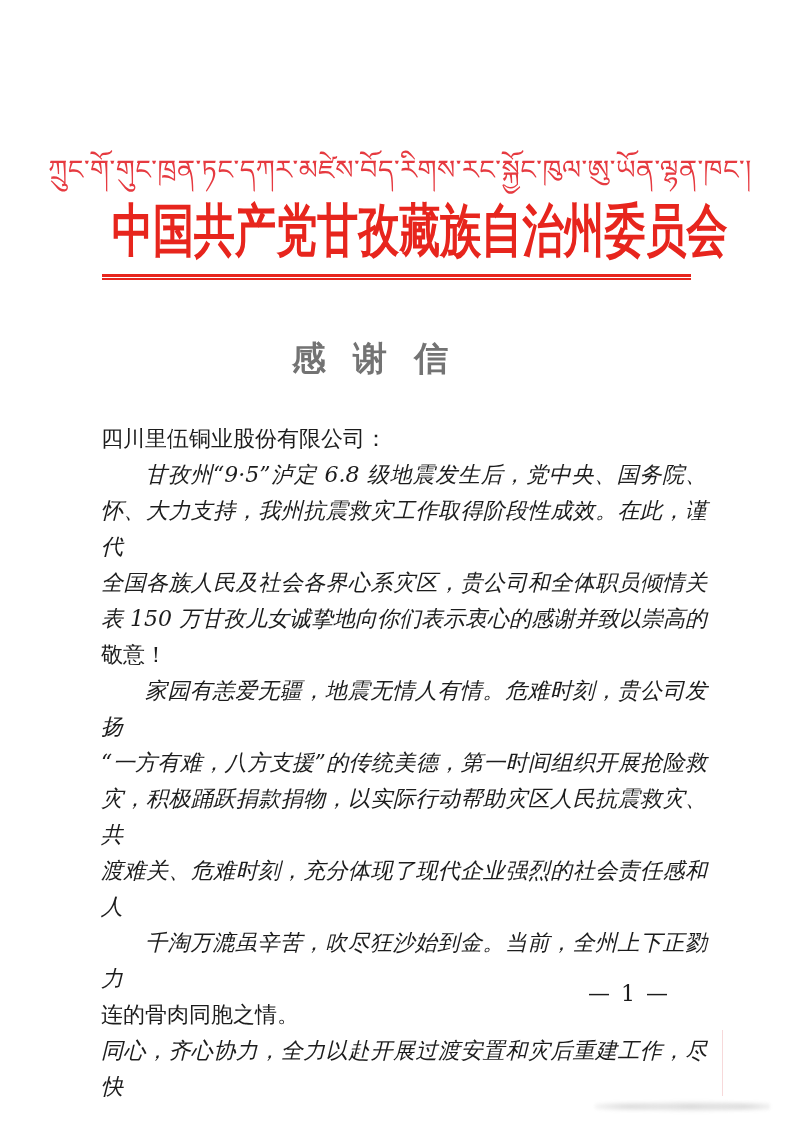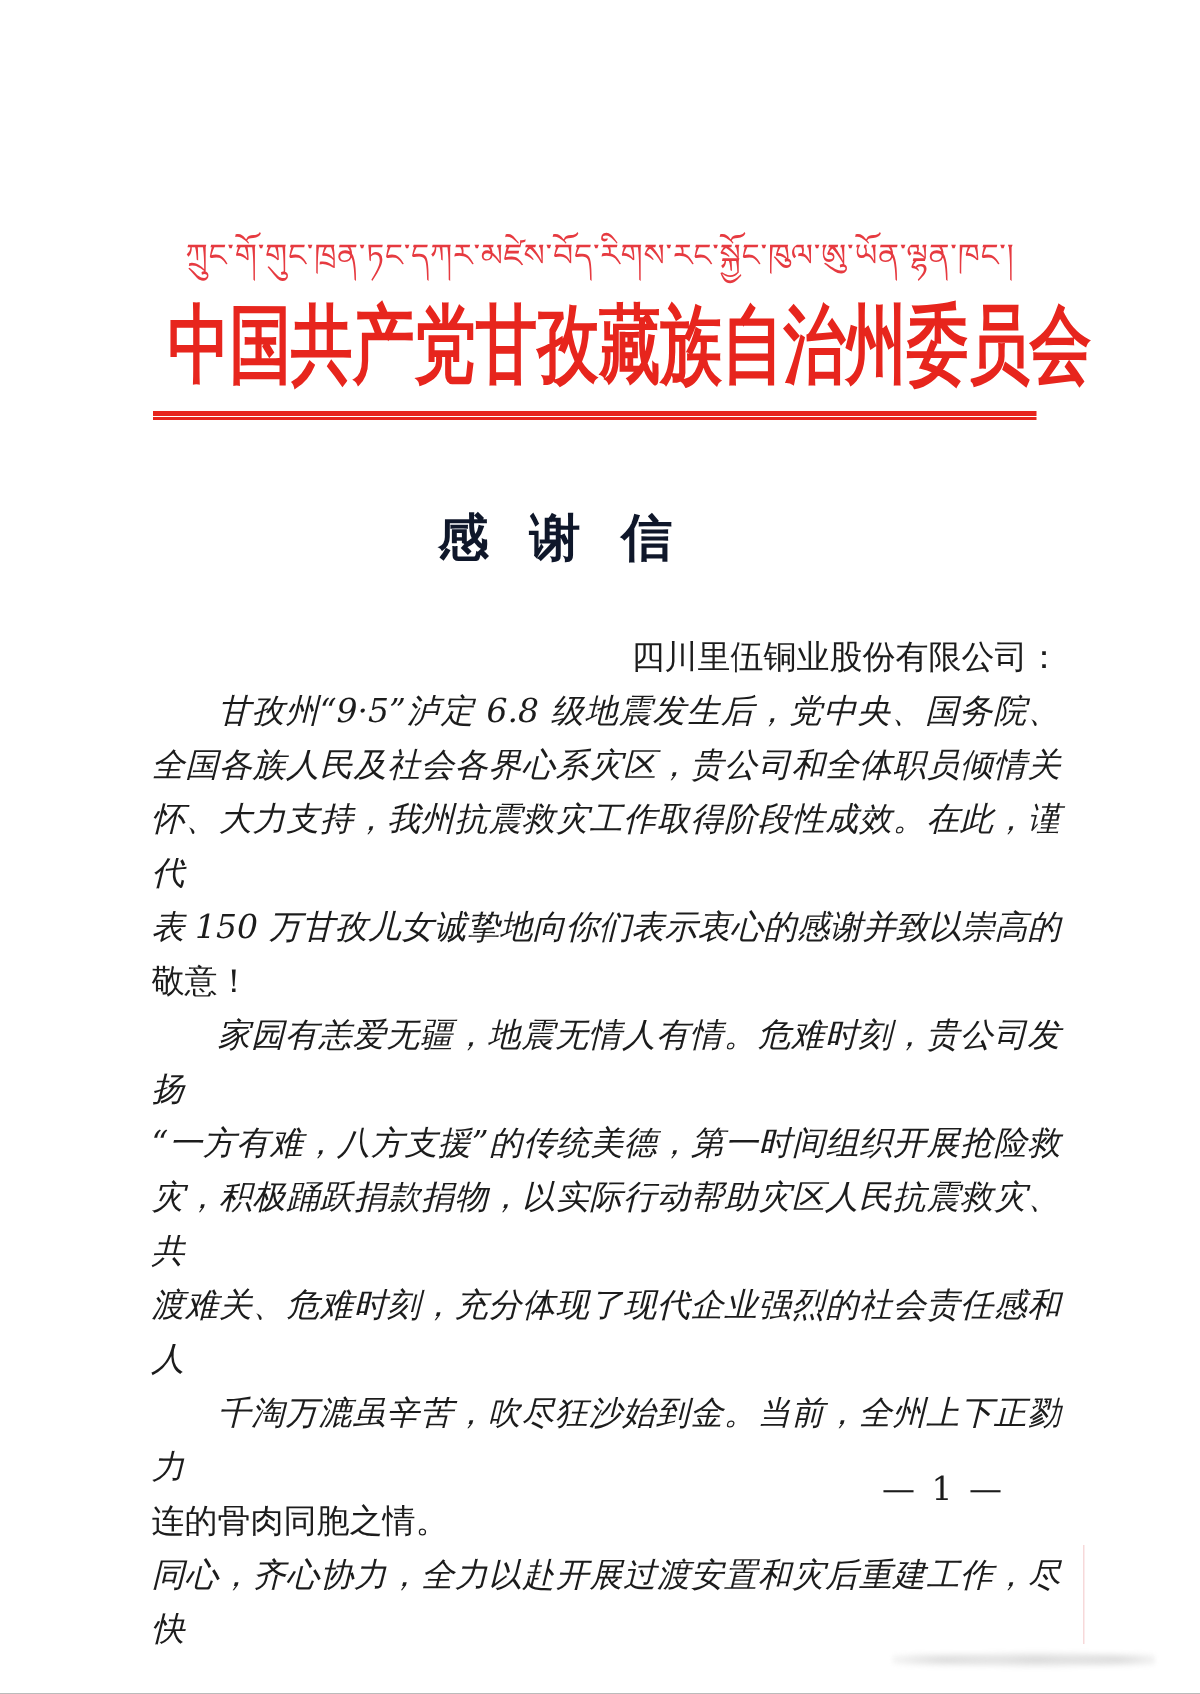--- a/index.html
+++ b/index.html
@@ -13,21 +13,21 @@
     font-family: "DejaVu Serif", "Liberation Serif", serif;
   }
   
   .tibetan-line {
     position: absolute;
     top: 148px;
     left: 0;
     width: 800px;
     text-align: center;
     color: var(--tibetan-red, #e63a40);
-    font-size: 21px;
+    font-size: 27px;
     line-height: 44px;
     letter-spacing: 0.5px;
     white-space: nowrap;
   }
   .org-name {
     position: absolute;
     top: 194px;
     left: 0;
     width: 800px;
     text-align: center;
@@ -57,34 +57,34 @@
     position: absolute;
     top: 336px;
     left: 0;
     width: 740px;
     margin: 0;
     text-align: center;
     text-indent: 0.8em;          
     letter-spacing: 0.8em;
     font-size: 34px;
     font-weight: bold;
-    color: #0f172a;
+    color: #737373;
     white-space: nowrap;
   }
   
   .letter-body {
     position: absolute;
     top: 421px;
     left: 101px;
     width: 606px;
     font-size: 22px;
     line-height: 36px;
     color: #1c1c1c;
   }
-  .salutation { text-align: right; white-space: nowrap; }
+  .salutation { text-align: left; white-space: nowrap; }
   .line { text-align: justify; text-justify: inter-character; }
   .line.j { text-align-last: justify; font-style: italic; }
   .line.ind { text-indent: 2em; }
   
   .page-number {
     position: absolute;
     top: 981px;
     right: 130px;
     font-size: 22px;
     color: #1c1c1c;
@@ -124,22 +124,22 @@
     <div class="org-name">中国共产党甘孜藏族自治州委员会</div>
     <div class="red-rule"></div>
   </div>
 
   <h1 class="letter-title">感谢信</h1>
 
   <div class="letter-body">
     <div class="salutation">四川里伍铜业股份有限公司：</div>
     <div id="lines">
         <div class="line ind j">甘孜州“9·5”泸定 6.8 级地震发生后，党中央、国务院、</div>
+        <div class="line j">怀、大力支持，我州抗震救灾工作取得阶段性成效。在此，谨代</div>
         <div class="line j">全国各族人民及社会各界心系灾区，贵公司和全体职员倾情关</div>
-        <div class="line j">怀、大力支持，我州抗震救灾工作取得阶段性成效。在此，谨代</div>
         <div class="line j">表 150 万甘孜儿女诚挚地向你们表示衷心的感谢并致以崇高的</div>
         <div class="line">敬意！</div>
         <div class="line ind j">家园有恙爱无疆，地震无情人有情。危难时刻，贵公司发扬</div>
         <div class="line j">“一方有难，八方支援”的传统美德，第一时间组织开展抢险救</div>
         <div class="line j">灾，积极踊跃捐款捐物，以实际行动帮助灾区人民抗震救灾、共</div>
         <div class="line j">渡难关、危难时刻，充分体现了现代企业强烈的社会责任感和人</div>
         <div class="line ind j">千淘万漉虽辛苦，吹尽狂沙始到金。当前，全州上下正勠力</div>
         <div class="line">连的骨肉同胞之情。</div>
         <div class="line j">同心，齐心协力，全力以赴开展过渡安置和灾后重建工作，尽快</div>
       </div>

